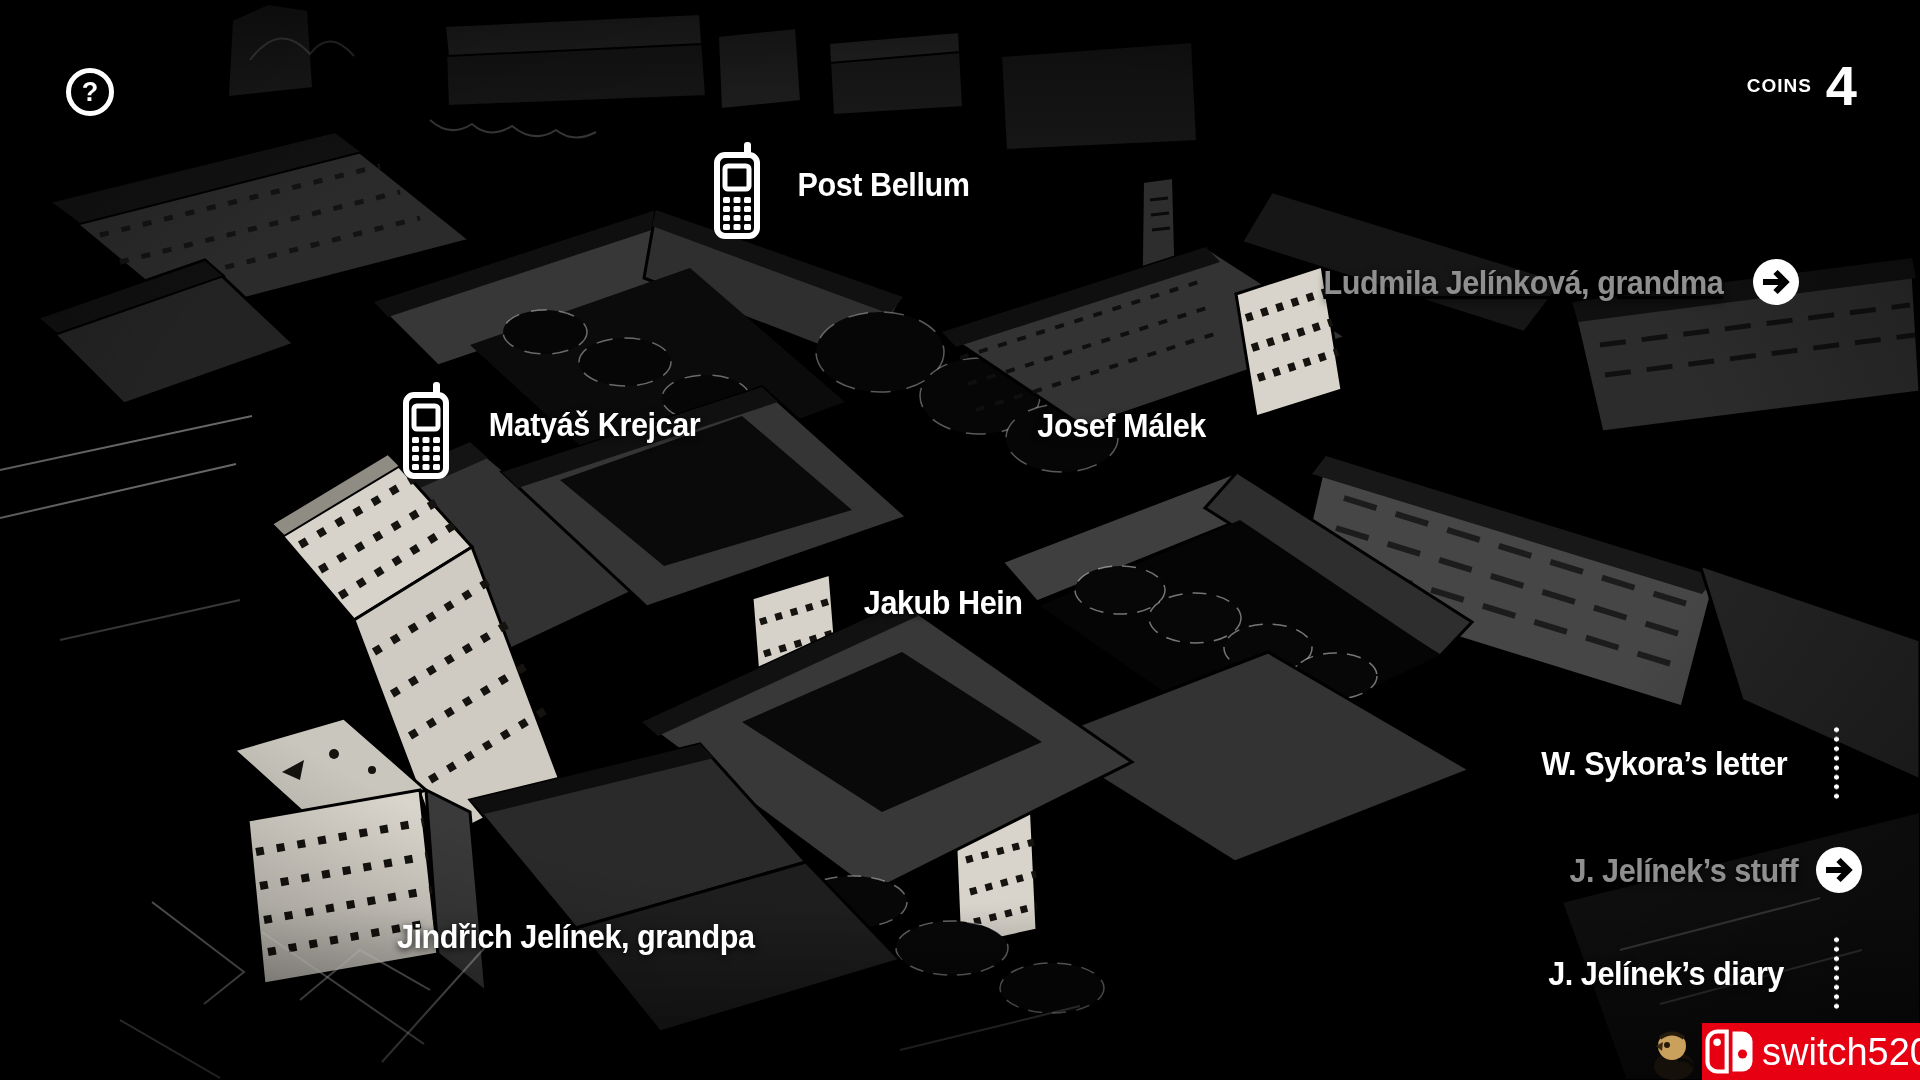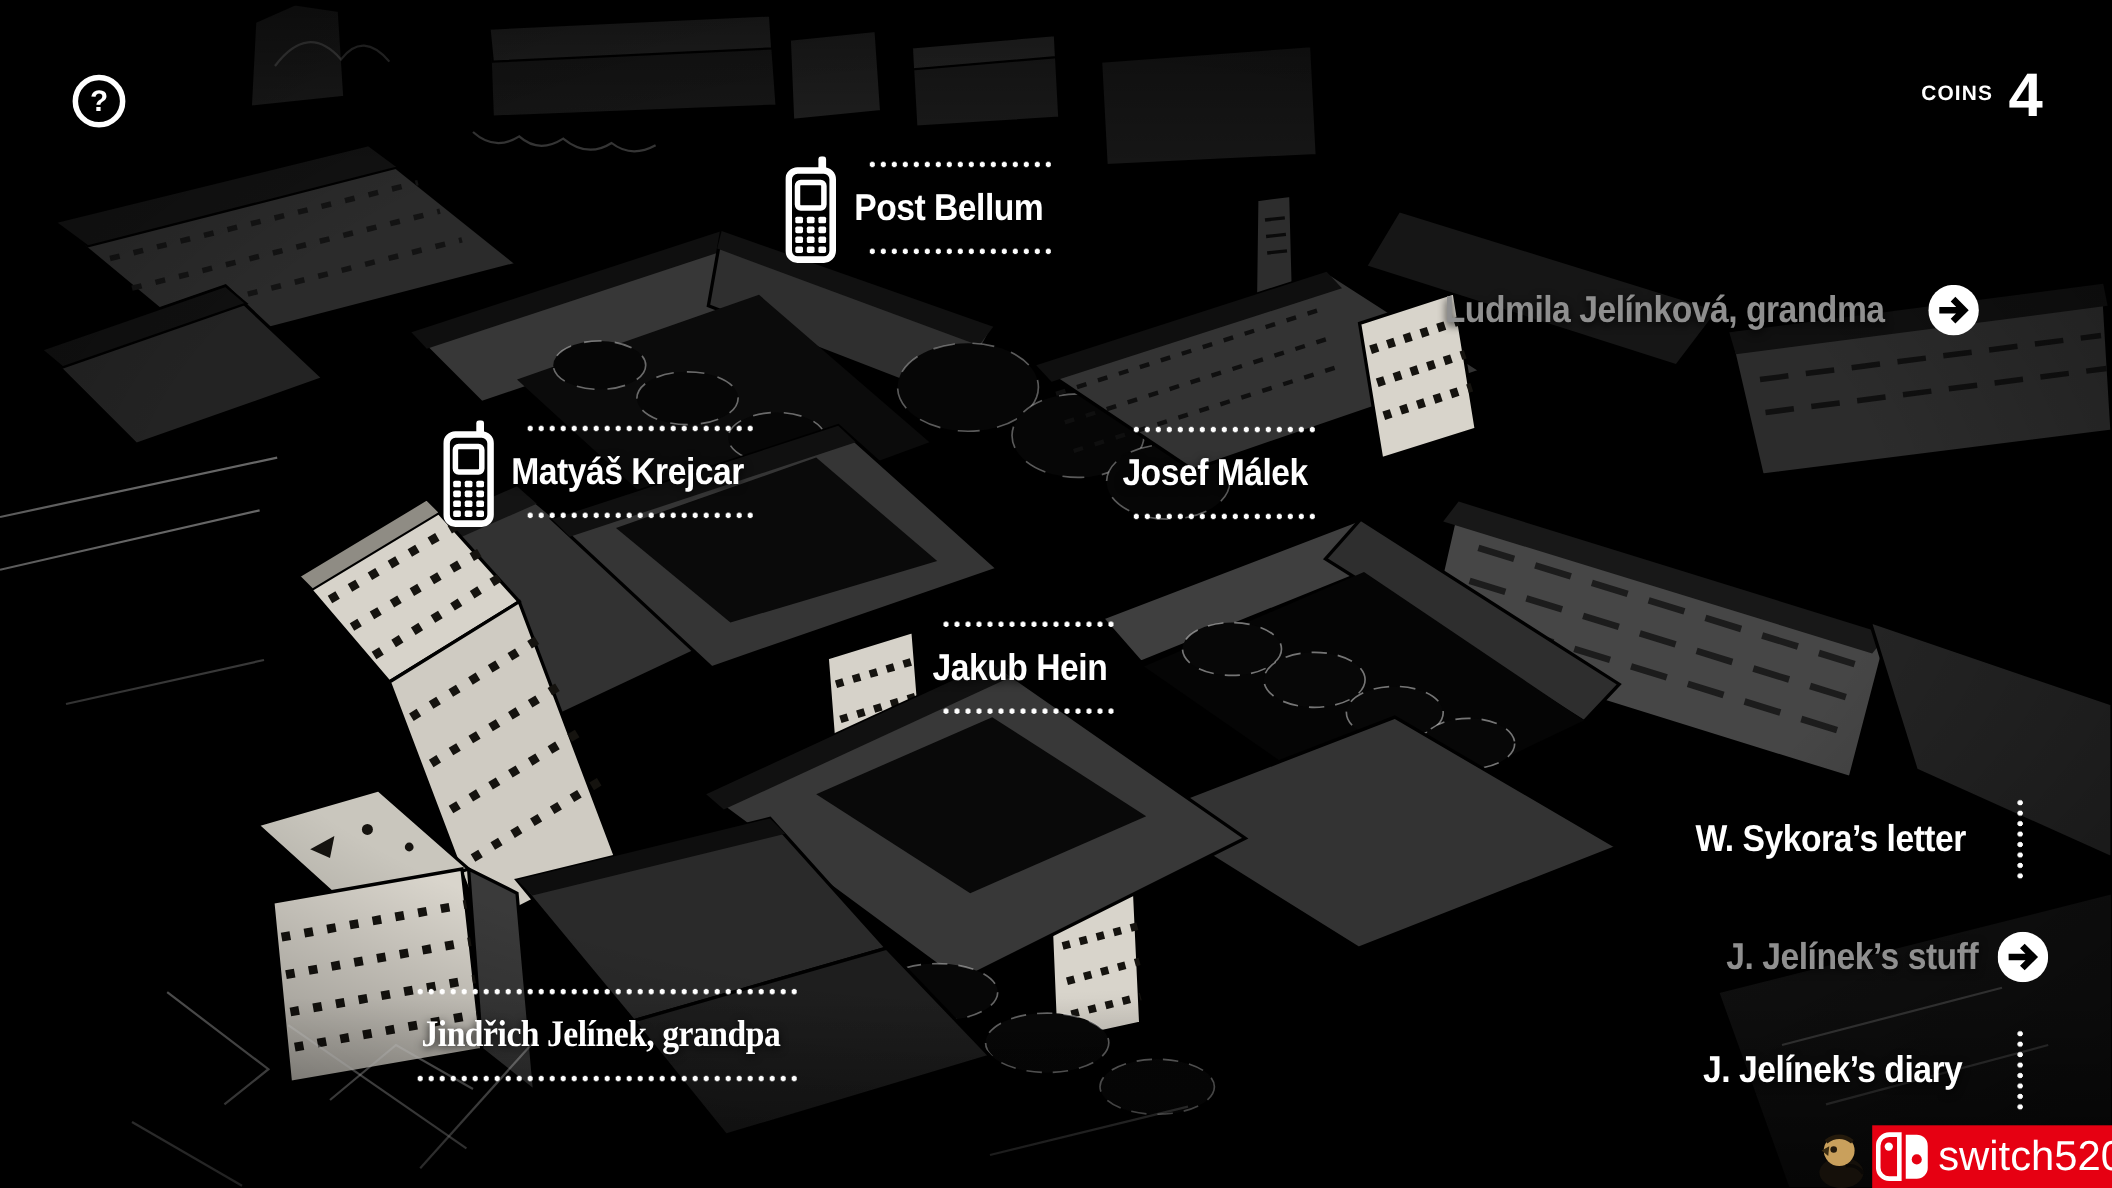--- a/index.html
+++ b/index.html
@@ -28,56 +28,56 @@
   .help-ring{
     display:flex;width:48px;height:48px;box-sizing:border-box;border:5px solid var(--text);
     border-radius:50%;background:#000;color:var(--text);font-size:27px;font-weight:bold;
     align-items:center;justify-content:center;font-family:inherit;
   }
   .coins{position:absolute;top:58px;right:63px;display:flex;align-items:center;gap:14px;z-index:3;}
   .coins-label{font-size:19px;font-weight:bold;letter-spacing:1px;color:var(--text);}
   .coins-value{font-size:56px;font-weight:bold;color:var(--text);line-height:1;}
 
   
-  .tag{position:absolute;display:flex;flex-direction:column;align-items:flex-end;z-index:3;cursor:pointer;}
+  .tag{position:absolute;display:flex;flex-direction:row;align-items:flex-start;z-index:3;cursor:pointer;}
   .dots{
     height:5px;width:100%;
     background-image:radial-gradient(circle, var(--text) 2.2px, rgba(255,255,255,0) 2.7px);
     background-size:10px 5px;background-repeat:repeat-x;background-position:left center;
   }
   .tag-label{
     color:var(--text);font-weight:bold;font-size:34px;line-height:42px;margin:16px 0;
     white-space:nowrap;text-align:center;letter-spacing:-0.5px;
     transform:scaleX(0.9);transform-origin:50% 50%;
     text-shadow:0 2px 8px rgba(0,0,0,0.85);
   }
   .phone{position:absolute;right:100%;margin-right:28px;top:-5px;width:46px;height:97px;}
   #tag-post-bellum{left:788px;top:147px;width:170px;}
   #tag-matyas{left:477px;top:387px;width:211px;}
   #tag-josef{left:1028px;top:388px;width:170px;}
   #tag-jakub{left:855px;top:565px;width:160px;}
   #tag-marie{left:1095px;top:825px;width:262px;}
-  #tag-jindrich{left:377px;top:899px;width:351px;font-family:Liberation Serif, serif;}
+  #tag-jindrich{left:377px;top:899px;width:351px;}
 
   
   .nav-row{position:absolute;display:flex;align-items:center;z-index:3;cursor:pointer;}
   .nav-text{
     font-size:34px;font-weight:bold;white-space:nowrap;letter-spacing:-0.5px;
     transform:scaleX(0.9);transform-origin:100% 50%;
     text-shadow:0 2px 8px rgba(0,0,0,0.85);
   }
   .lit{color:var(--text);}
   .dim{color:var(--dim_text);}
   .arrow-btn{width:46px;height:46px;flex:0 0 auto;}
   .vdots{
     width:5px;height:76px;flex:0 0 auto;
     background-image:radial-gradient(circle, var(--text) 2.2px, rgba(255,255,255,0) 2.7px);
     background-size:5px 9.5px;background-repeat:repeat-y;background-position:center top;
   }
-  #row-ludmila{right:121px;top:259px;gap:40px;}
+  #row-ludmila{right:121px;top:259px;gap:30px;text-decoration:underline;}
   #row-sykora{right:81px;top:725px;gap:47px;}
   #row-stuff{right:58px;top:847px;gap:18px;}
   #row-diary{right:81px;top:935px;gap:50px;}
 
   
   .watermark{position:absolute;right:0;bottom:0;width:272px;height:60px;z-index:4;}
   .bird{position:absolute;left:0;bottom:0;width:56px;height:54px;}
   .wm-banner{
     position:absolute;right:0;bottom:0;width:218px;height:57px;background:var(--banner_red);
     display:flex;align-items:center;gap:7px;padding-left:3px;box-sizing:border-box;

